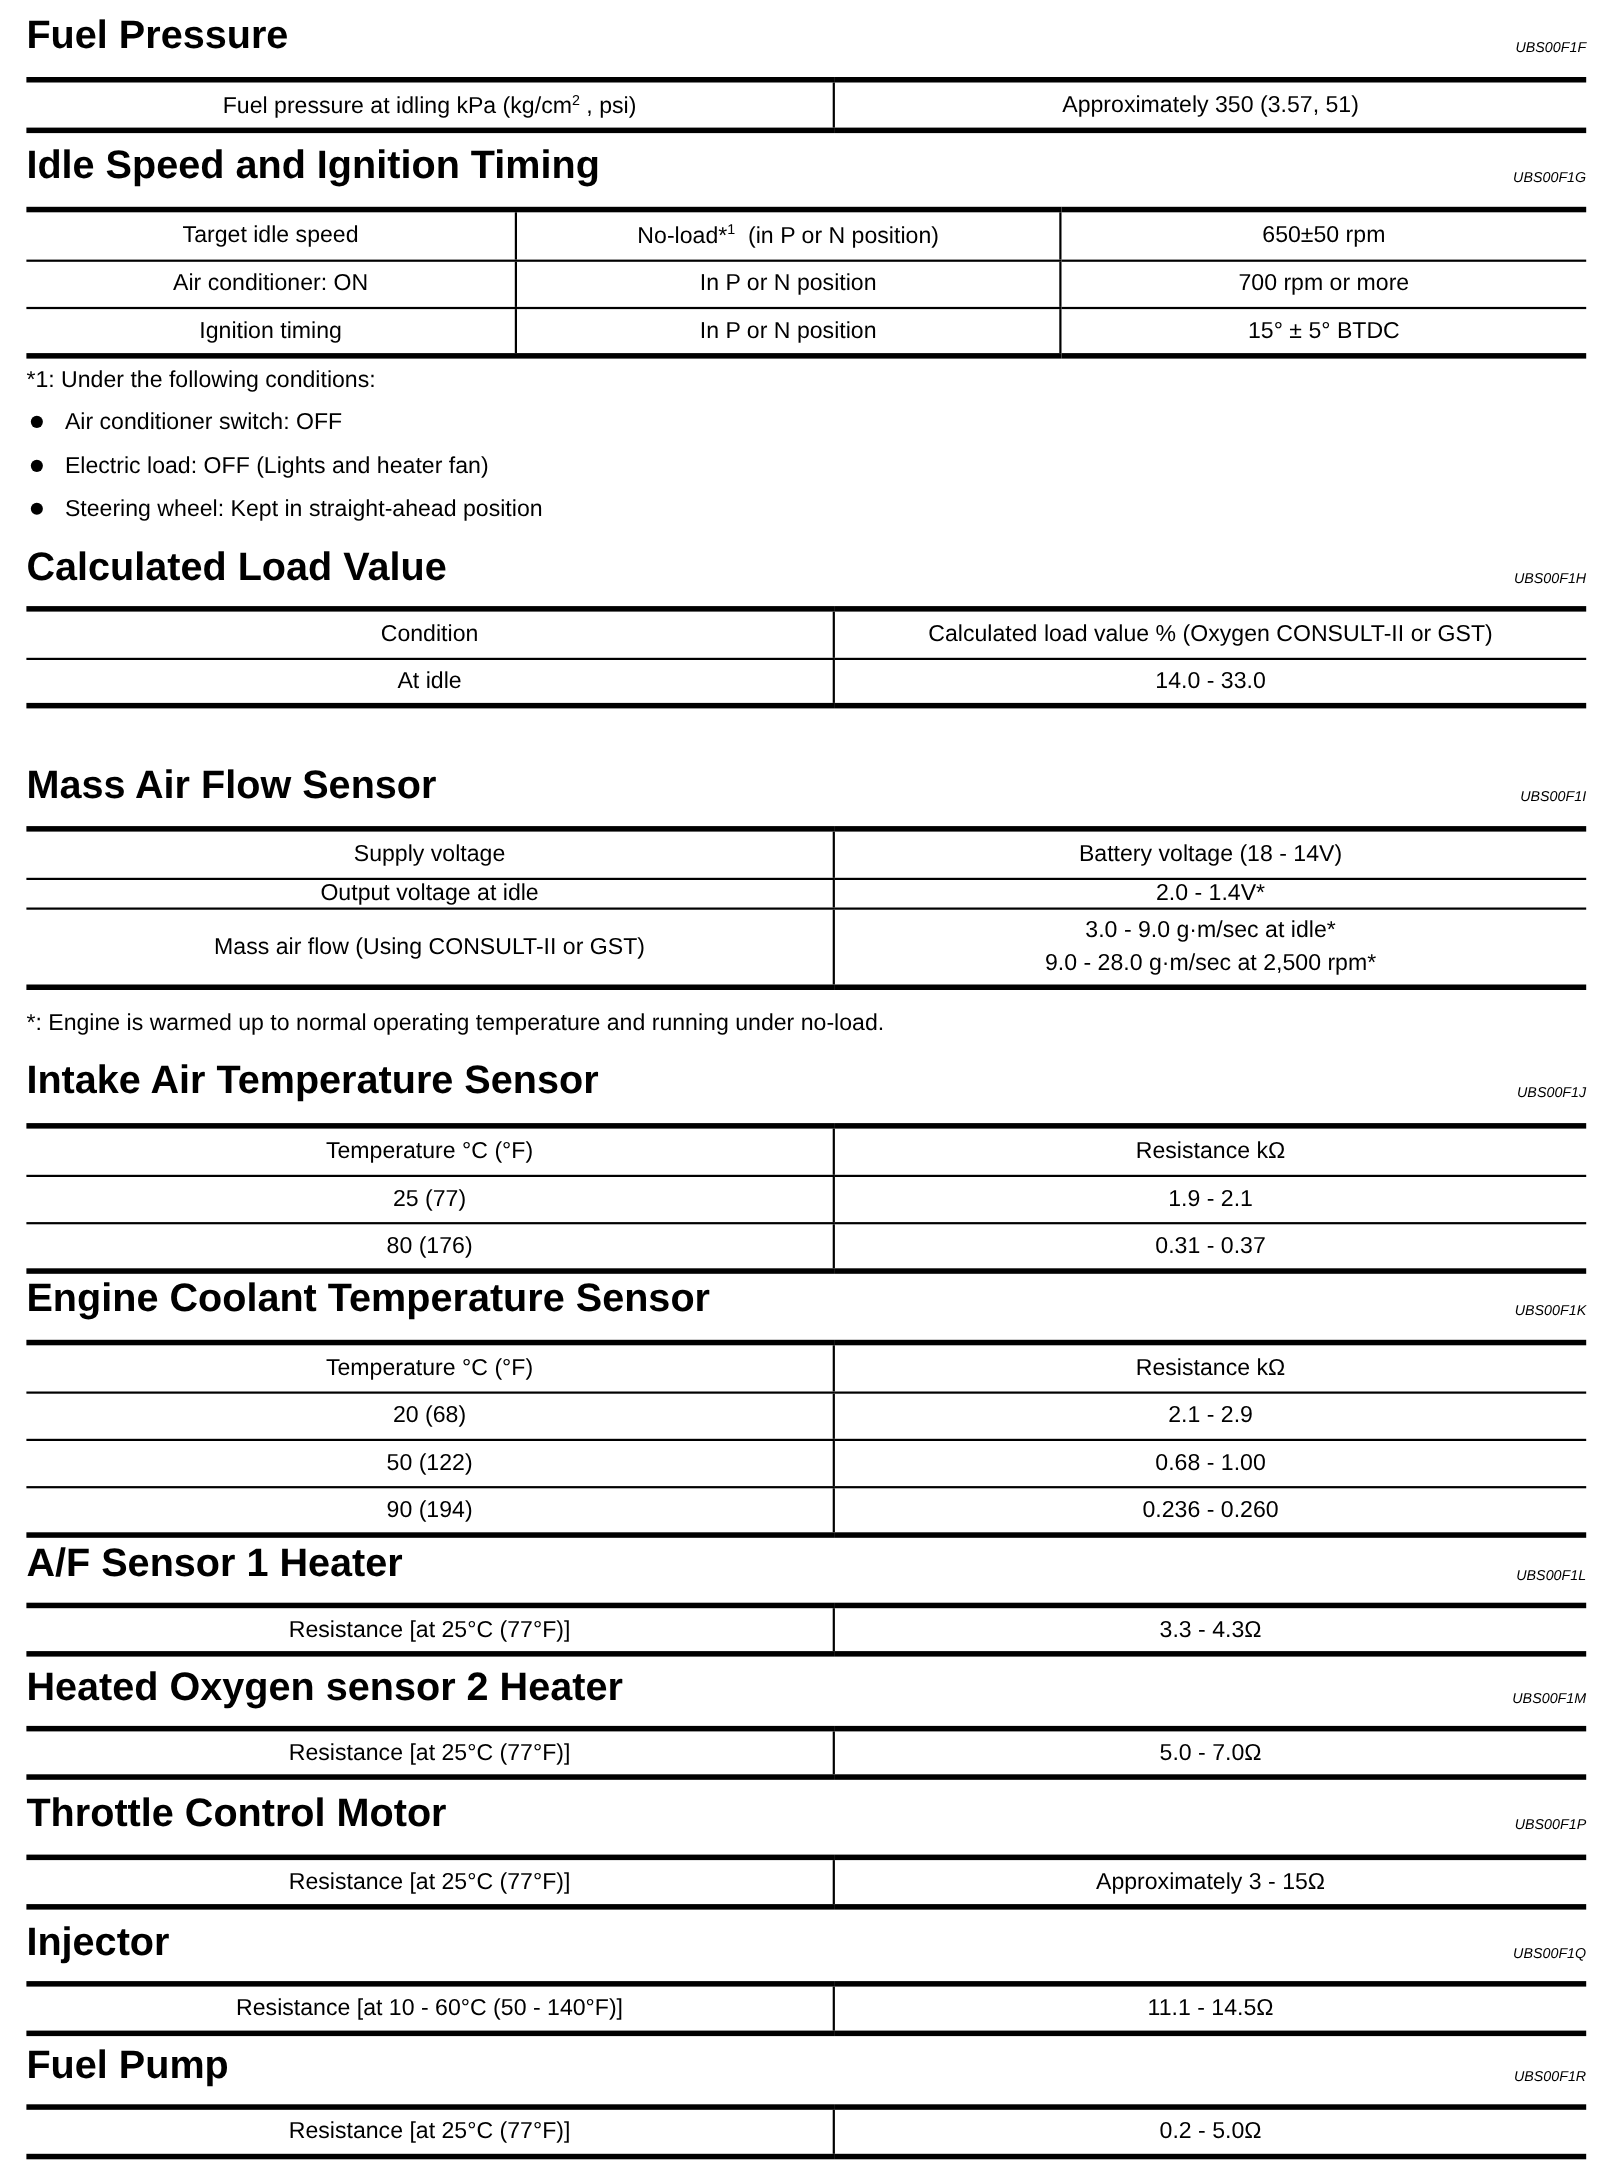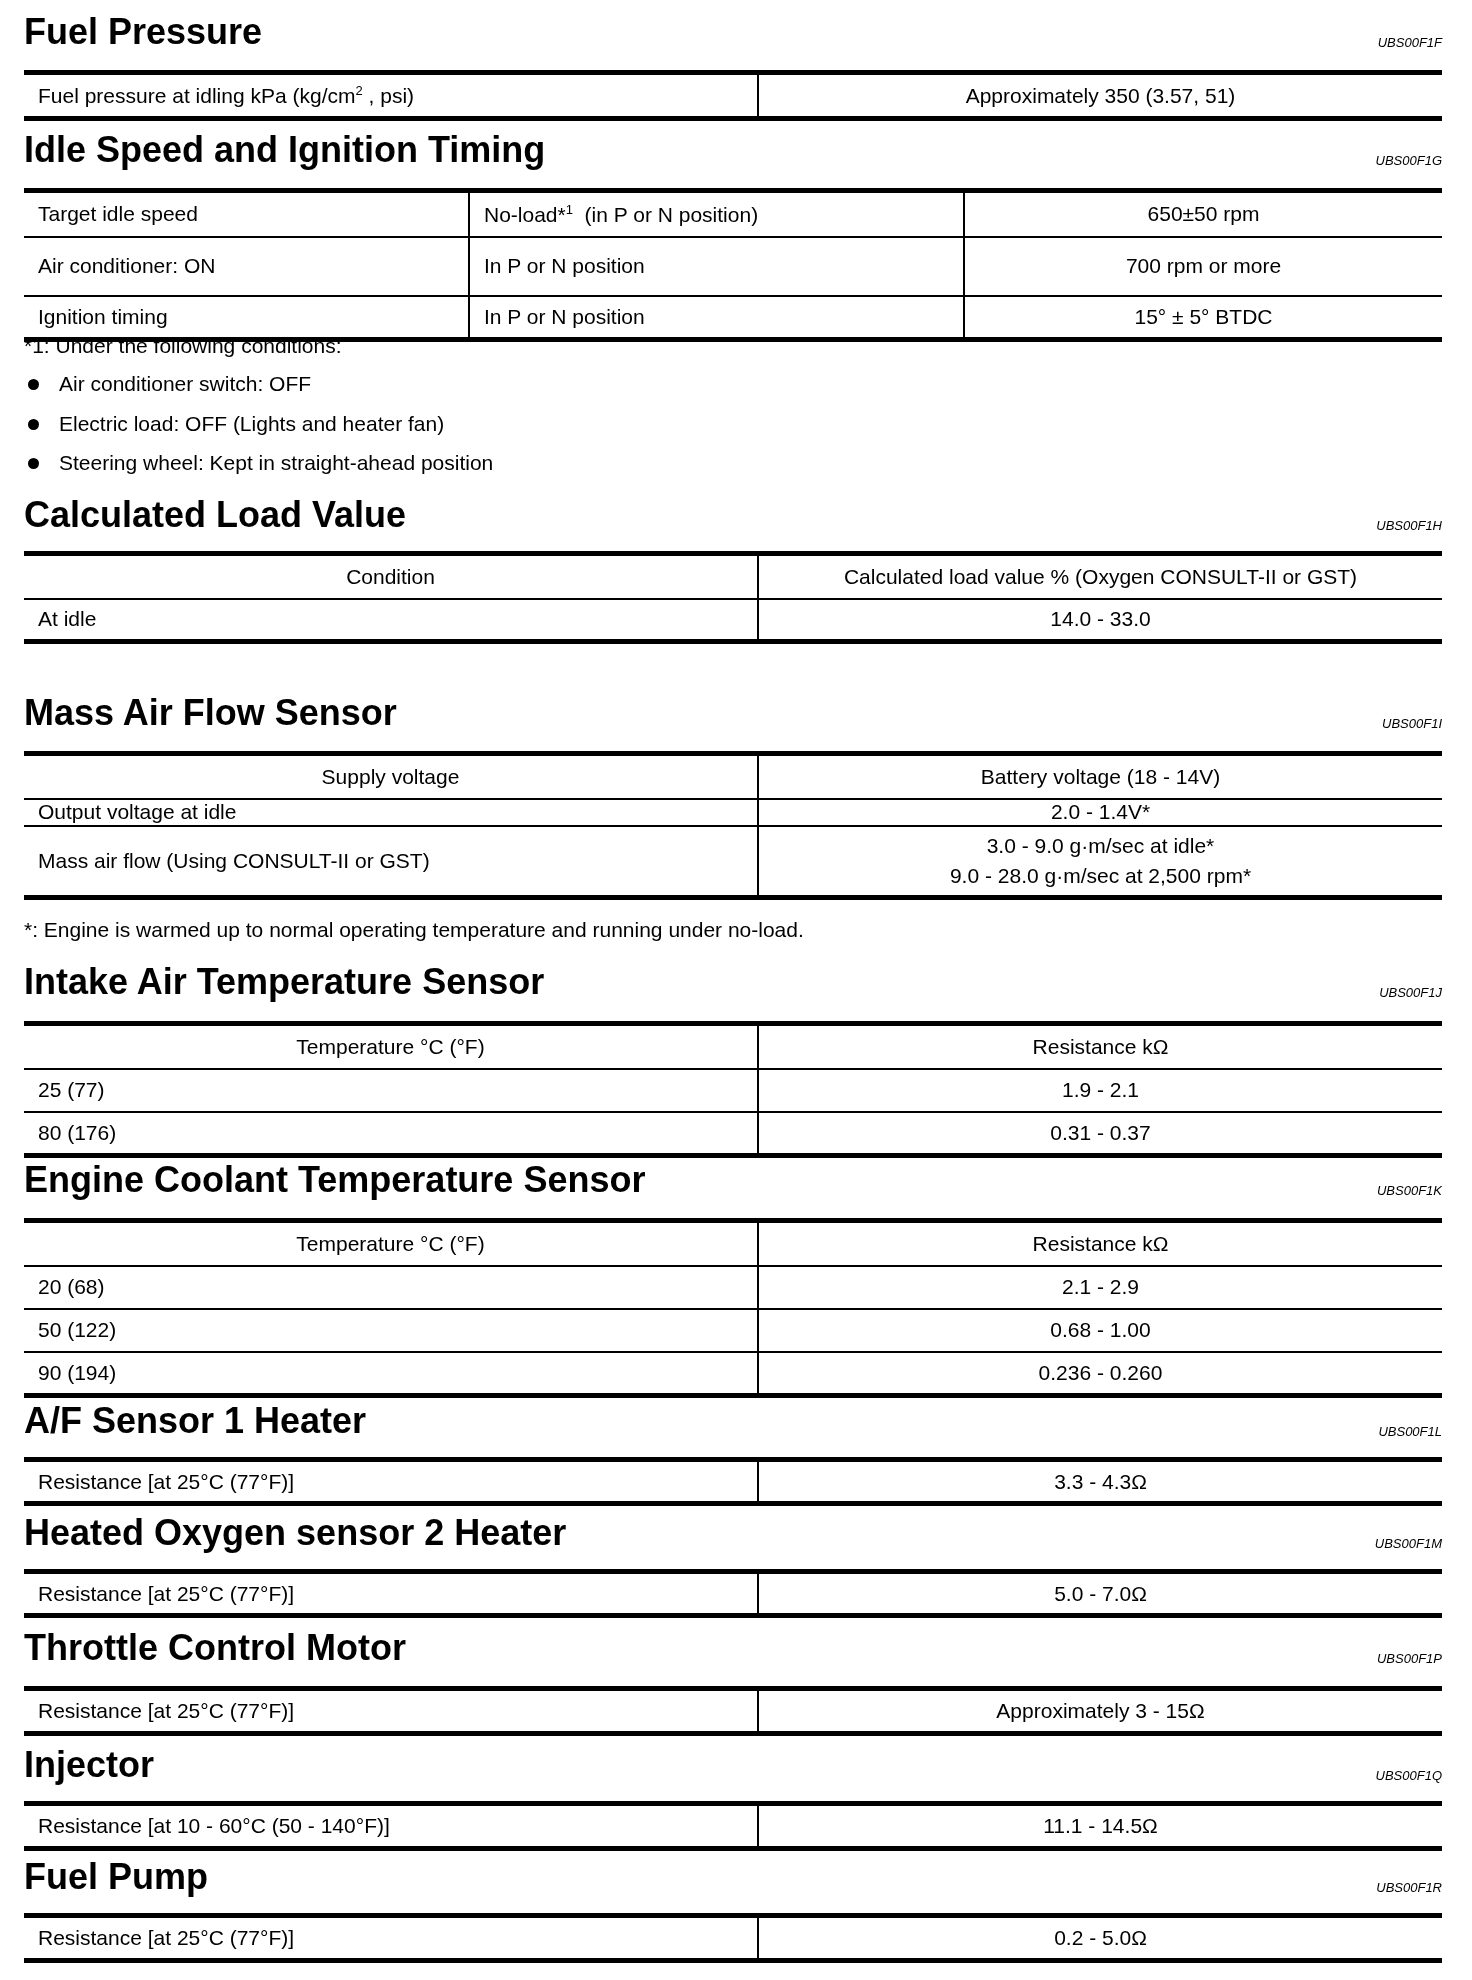--- a/index.html
+++ b/index.html
@@ -1,21 +1,21 @@
 <!DOCTYPE html>
 <html><head>
 <meta charset="utf-8">
 <style>
   html, body { margin:0; padding:0; background:#fff; }
   body { width:1472px; height:1980px; position:relative; overflow:hidden;
          font-family:"Liberation Sans", sans-serif; color:#000; }
   .sec-title { position:absolute; left:24px; font-weight:bold; font-size:36px; line-height:40px; white-space:nowrap; }
   .ref { position:absolute; right:30px; font-style:italic; font-size:13px; white-space:nowrap; }
   table.spec { position:absolute; left:24px; width:1418px; border-collapse:collapse; font-size:21px; }
-  table.spec td { padding:0 14px; vertical-align:middle; border-bottom:2px solid #000; }
+  table.spec td { padding:0 14px; vertical-align:middle; border-bottom:2px solid #000;text-align:center; }
   table.spec tr:first-child td { border-top:5px solid #000; }
   table.spec tr:last-child td { border-bottom:5px solid #000; }
   table.spec td + td { border-left:2px solid #000; }
   td.c { text-align:center; }
   .note { position:absolute; left:24px; font-size:21px; white-space:nowrap; }
   .bullet { position:absolute; left:24px; font-size:21px; white-space:nowrap; }
   .bullet .dot { display:inline-block; width:11px; height:11px; border-radius:50%; background:#000; margin:0 20px 2px 4px; vertical-align:middle; }
   sup { font-size:13px; }
   .two-line { line-height:30px; }
 </style>
@@ -35,21 +35,21 @@
 
 <div class="sec-title" style="top:130px">Idle Speed and Ignition Timing</div>
 <div class="ref" style="top:153px">UBS00F1G</div>
 <table class="spec" style="top:188px">
   <tbody>
       <tr style="height:46px">
     <td style="width:416px">Target idle speed</td>
     <td style="width:465px"><span>No-load*</span><sup>1</sup><span style="white-space:pre">  (in P or N position)</span></td>
     <td class="c">650±50 rpm</td>
   </tr>
-  <tr style="height:59px">
+  <tr style="height:43px">
     <td>Air conditioner: ON</td>
     <td>In P or N position</td>
     <td class="c">700 rpm or more</td>
   </tr>
   <tr style="height:44px">
     <td>Ignition timing</td>
     <td>In P or N position</td>
     <td class="c">15° ± 5° BTDC</td>
   </tr>
 </tbody>

